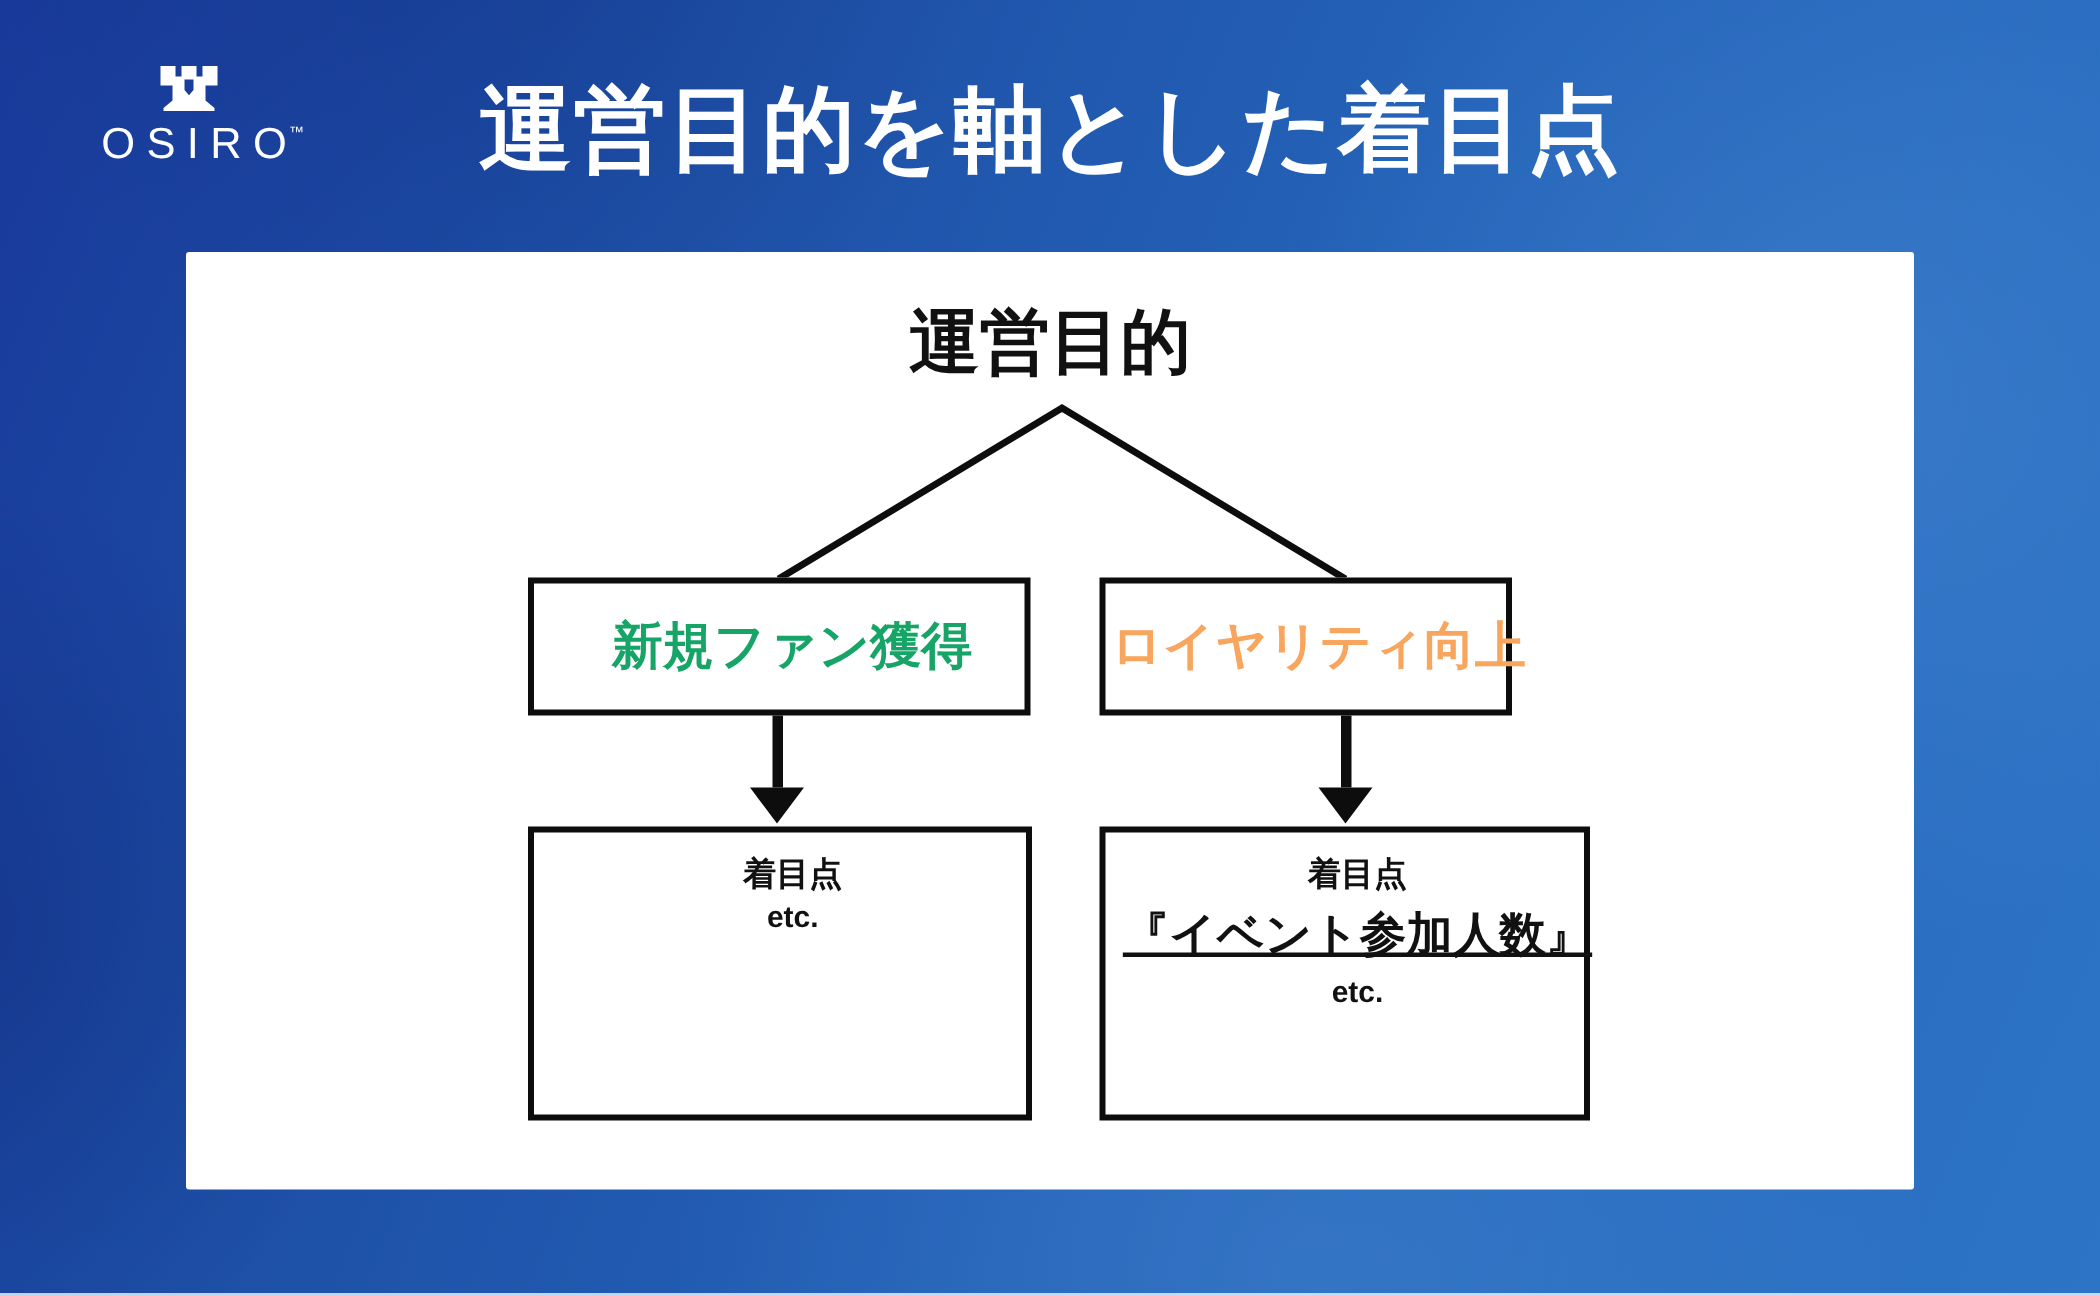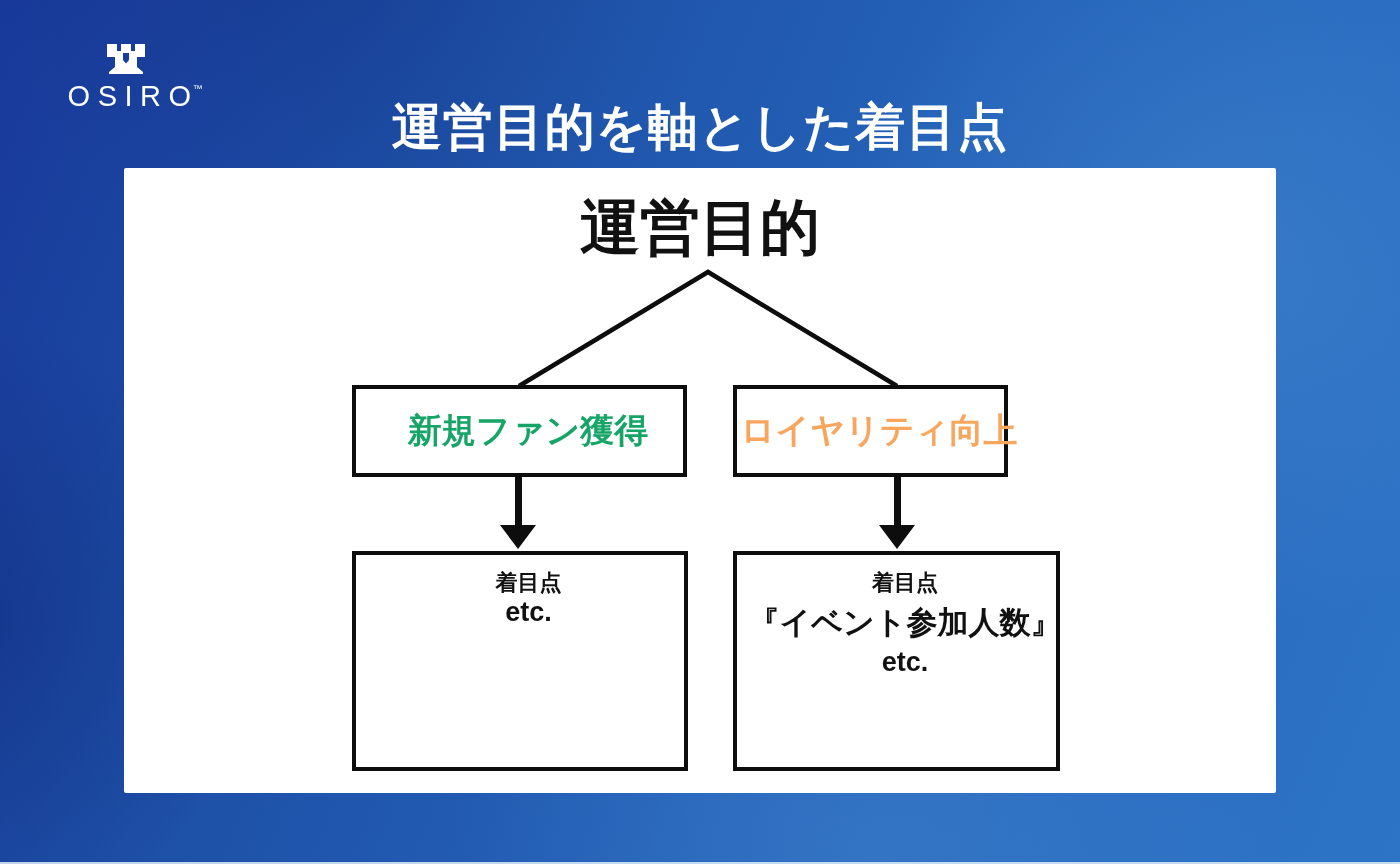--- a/index.html
+++ b/index.html
@@ -25,33 +25,33 @@
   .brand .castle{ display:block; margin:0 auto 6px auto; }
   .brand-name{
     font-size:29px; font-weight:400; letter-spacing:.26em; color:#fff;
     text-indent:.26em; white-space:nowrap;
   }
   .brand-name sup{ font-size:10px; letter-spacing:0; vertical-align:14px; margin-left:-6px; }
 
   .page-title{
     position:absolute; left:0; top:54px; width:1400px;
     text-align:center; color:#ffffff;
-    font-size:50px; font-weight:900; line-height:66px; letter-spacing:1px;margin-top:40px;
+    font-size:62px; font-weight:900; line-height:66px; letter-spacing:1px;
   }
 
   
   .card{
     position:absolute; left:124px; top:168px; width:1152px; height:625px;
     background:#ffffff; border-radius:2px;
   }
 
   .root-label{
     position:absolute; left:0; top:32px; width:100%;
     text-align:center; color:#111111;
-    font-size:60px; font-weight:800; line-height:56px;
+    font-size:47px; font-weight:800; line-height:56px;
   }
 
   .connectors{ position:absolute; left:0; top:0; width:1152px; height:625px; }
 
   .node-box{
     position:absolute; background:#ffffff; border:4px solid #0d0d0d;
     display:flex; align-items:center; justify-content:center;padding-left:17px;
   }
   .branch-box{ top:217px; height:92px; }
   .branch-box .branch-label{ font-size:34px; font-weight:800; white-space:nowrap; }
@@ -65,30 +65,30 @@
   .arrow-left{ left:375px; }
   .arrow-right{ left:754px; }
   .arrow .shaft{ width:7px; height:48px; background:#0d0d0d; }
   .arrow .head{
     width:0; height:0;
     border-left:18px solid transparent; border-right:18px solid transparent;
     border-top:24px solid #0d0d0d;
   }
 
   .focus-box{
-    top:383px; height:220px; flex-direction:column; justify-content:flex-start;
+    top:383px; height:196px; flex-direction:column; justify-content:flex-start;
     padding-top:13px; text-align:center; color:#111111;
   }
   .focus-box-left{ left:228px; width:336px; }
   .focus-box-right{ left:609px; width:327px; }
   .focus-heading{ font-size:22px; font-weight:800; line-height:30px; }
   .focus-item{ font-size:34px; font-weight:800; line-height:50px; white-space:nowrap; }
   .focus-box-left .focus-item{ letter-spacing:.26em; text-indent:.26em; }
-  .focus-box-right .focus-item{ font-size:31px; }
-  .focus-etc{ font-size:27px; font-weight:800; line-height:28px; }
+  .focus-box-right .focus-item{ font-size:31px;text-decoration:underline; }
+  .focus-etc{ font-size:20px; font-weight:800; line-height:28px; }
 </style>
 </head>
 <body>
 
 <div class="stage">
 
   <div class="brand">
     <svg class="castle" width="44" height="30" viewBox="0 0 44 30" aria-hidden="true">
       <path fill="#ffffff" fill-rule="evenodd" d="M3,0 H13 V7 H17 V0 H27 V7 H31 V0 H41 V13 H33 V23 L39,28 V30 H5 V28 L11,23 V13 H3 Z
            M19,9 H25 V16 L22,19.5 L19,16 Z"></path>

